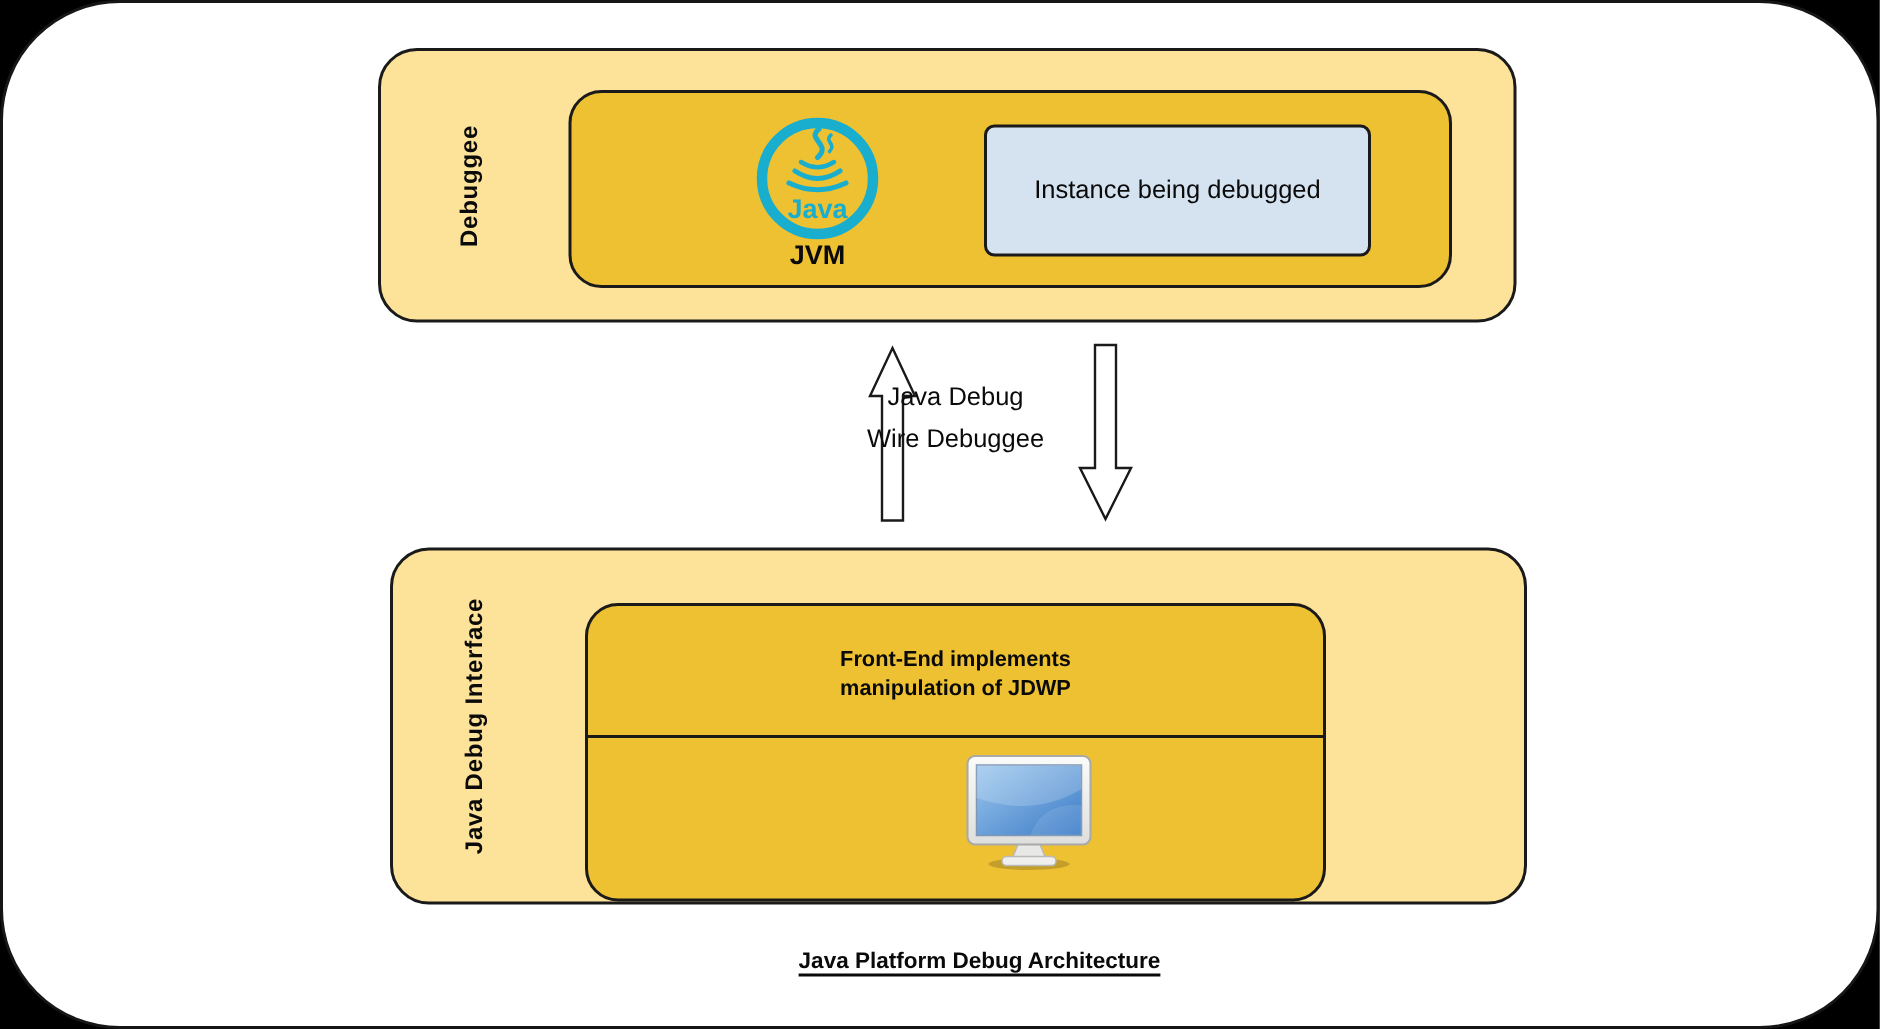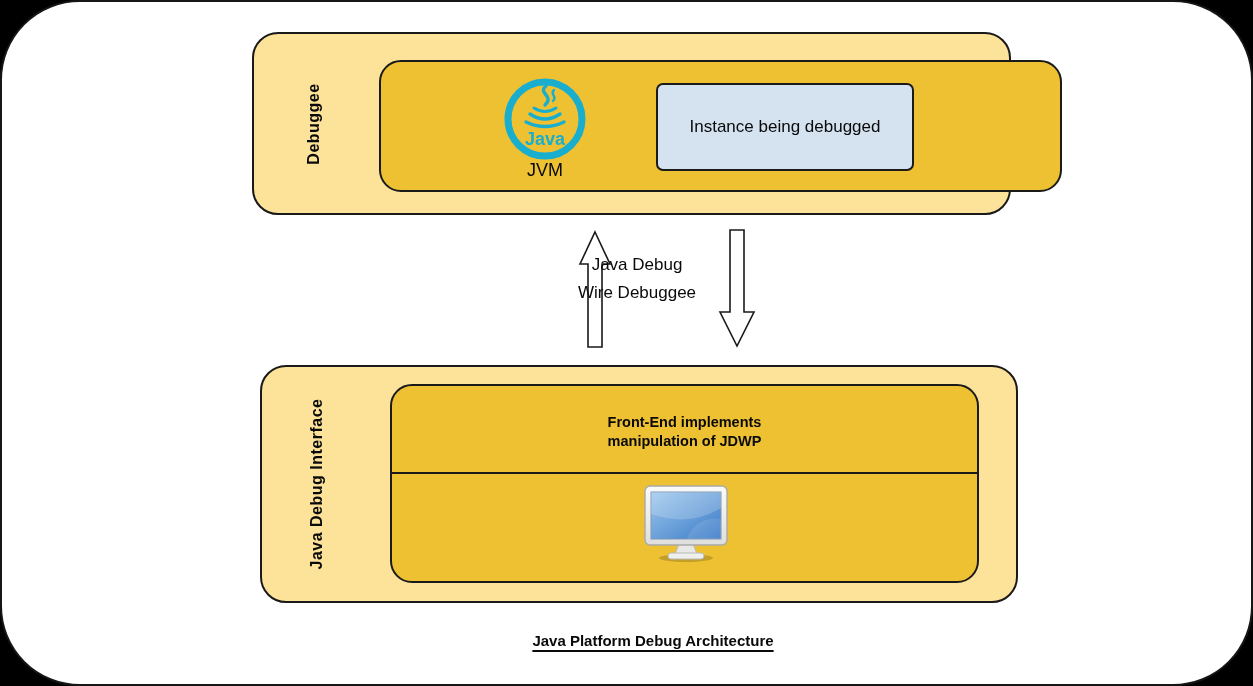--- a/index.html
+++ b/index.html
@@ -38,44 +38,44 @@
   .side-label span {
     transform: rotate(-90deg);
     white-space: nowrap;
     font-weight: bold;
     font-size: 16px;
     letter-spacing: .5px;
   }
   
   .debuggee { left: 250px; top: 30px; width: 759px; height: 183px; }
   .debuggee .side-label { left: 20px; }
-  .debuggee-inner { left: 125px; top: 26px; width: 683px; height: 132px; }
+  .debuggee-inner { left: 125px; top: 26px; width: 589px; height: 132px; }
   .java-logo { position: absolute; left: 122px; top: 13px; width: 84px; height: 86px; }
   .jvm-label {
     position: absolute; left: 102px; top: 98px; width: 124px;
-    text-align: center; font-weight: normal; font-size: 18px;
+    text-align: center; font-weight: bold; font-size: 18px;
   }
   .instance-box {
     position: absolute; left: 275px; top: 21px; width: 258px; height: 88px;
     background: #D5E3F1;
     border: 2px solid #1a1a1a;
     border-radius: 7px;
     display: flex; align-items: center; justify-content: center;
     font-size: 17px;
   }
   
   .arrows { position: absolute; left: 560px; top: 221px; width: 210px; height: 132px; }
   .protocol-label {
     position: absolute; left: 548px; top: 249px; width: 174px;
     text-align: center; font-size: 17px; line-height: 28px;
   }
   
   .jdi { left: 258px; top: 363px; width: 758px; height: 238px; }
   .jdi .side-label { left: 15px; }
-  .jdi-inner { left: 128px; top: 17px; width: 589px; height: 199px; text-decoration: underline; }
+  .jdi-inner { left: 128px; top: 35px; width: 494px; height: 199px; text-decoration: underline; }
   .divider { position: absolute; left: 0; right: 0; top: 86px; border-top: 2px solid #1a1a1a; }
   .front-end {
     position: absolute; left: 0; top: 27px; width: 100%;
     text-align: center; font-weight: bold; font-size: 14.5px; line-height: 19px;
   }
   .monitor { position: absolute; left: 251px; top: 99px; width: 86px; height: 78px; }
   .gui-label {
     position: absolute; left: 0; top: 176px; width: 100%;
     text-align: center; font-weight: bold; font-size: 15px;
   }

